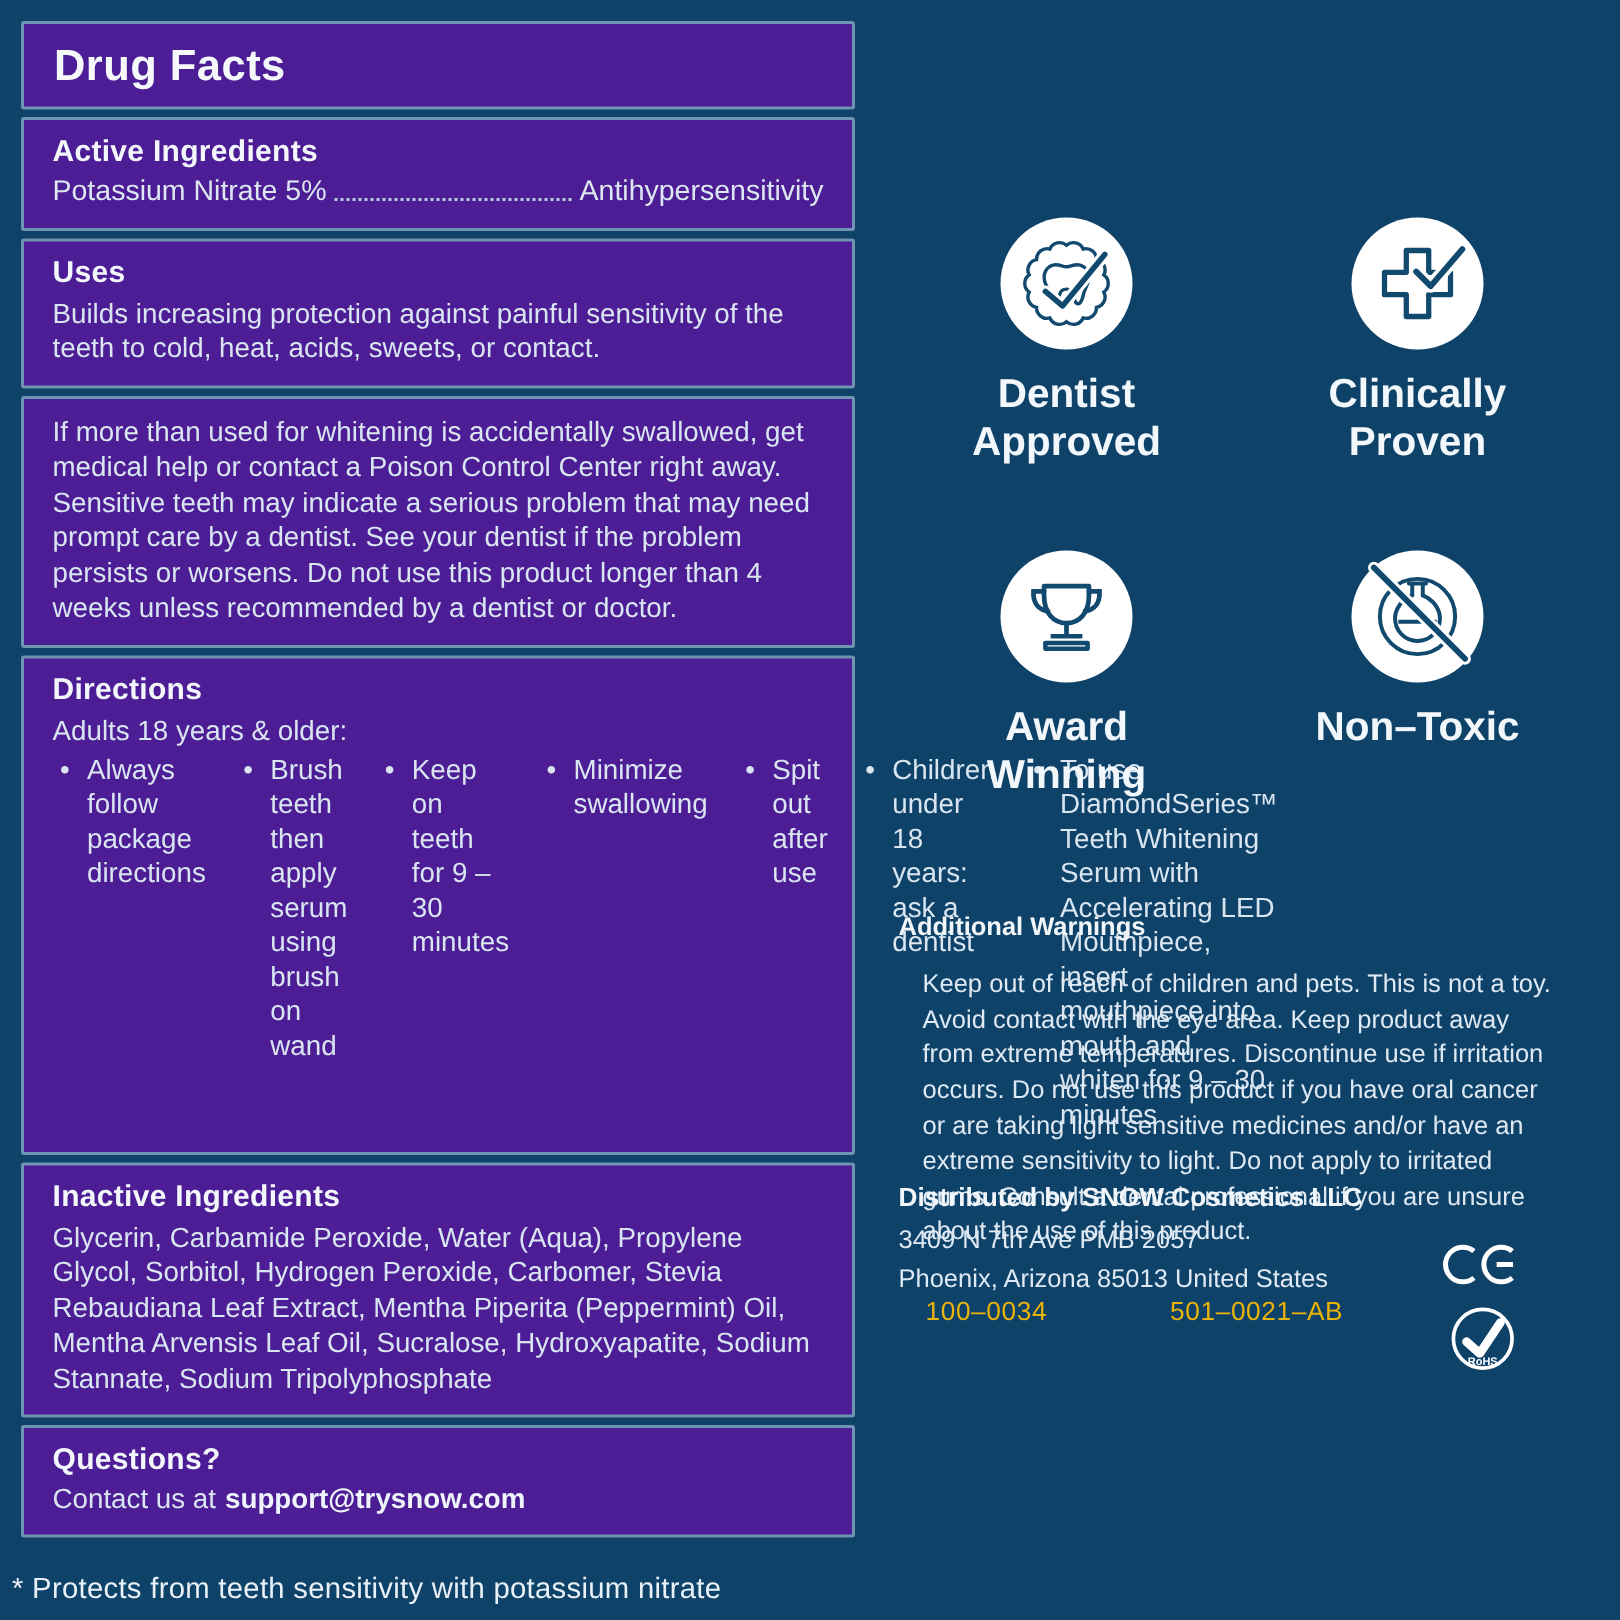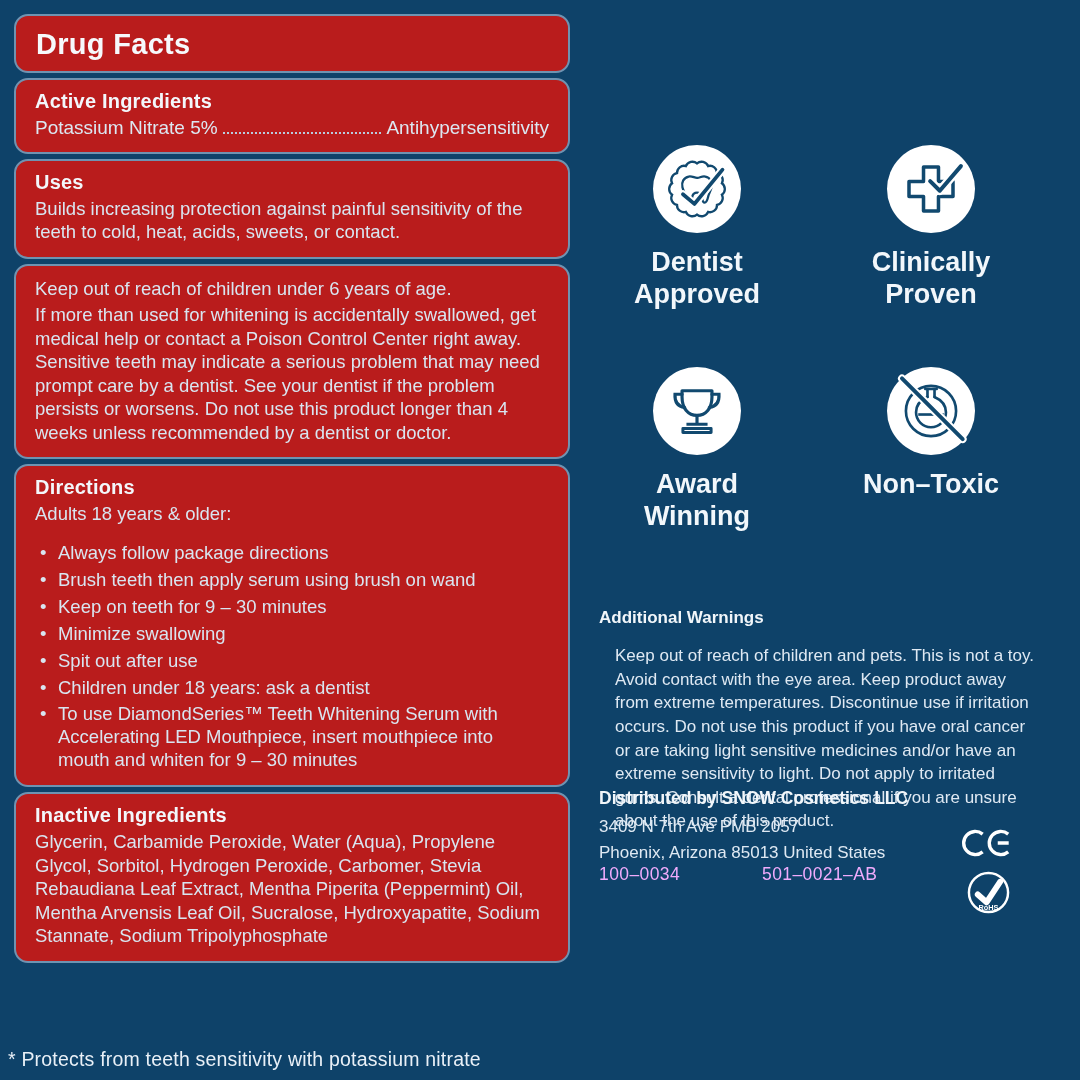--- a/index.html
+++ b/index.html
@@ -1,58 +1,58 @@
 <!DOCTYPE html>
 <html><head>
 <meta charset="utf-8">
 <style>
   html,body{margin:0;padding:0;background:#0e4269;}
   .canvas{position:relative;width:1080px;height:1080px;background:#0e4269;overflow:hidden;
           font-family:"Liberation Sans", sans-serif;-webkit-font-smoothing:antialiased;}
 
   
   .facts-col{position:absolute;left:14px;top:14px;width:556px;display:flex;flex-direction:column;gap:5px;}
-  .box{box-sizing:border-box;border:2px solid #6f93b1;border-radius:14px;background:#b91c1c;
+  .box{box-sizing:border-box;border:2px solid #6f93b1;border-radius:2px;background:#4c1d95;
        padding:10px 19px 13px;color:#dce7f1;}
   .box-title{padding:12px 20px 10px;}
   .title-text{font-size:29px;font-weight:bold;color:#f6f9fc;letter-spacing:.3px;}
   .section-h{margin:0 0 3px;font-size:20px;font-weight:bold;color:#f3f7fb;letter-spacing:.2px;}
   .body-p{margin:0;font-size:18.5px;line-height:1.27;color:#d9e5f0;}
   .ai-row{display:flex;align-items:flex-end;font-size:19px;color:#dce7f1;margin-top:4px;}
   .ai-left,.ai-right{white-space:nowrap;}
   .leader{flex:1;border-bottom:2.5px dotted #b9cbdc;margin:0 5px 5px;min-width:30px;}
   .warn-keep{margin:1px 0 3px;}
   .dir-intro{margin:0;}
-  .dir-list{list-style:none;margin:16px 0 0;padding:0;display:flex;flex-direction:column;gap:4px;}
+  .dir-list{list-style:none;margin:4px 0 0;padding:0;display:flex;flex-direction:row;gap:20px;}
   .dir-list li{position:relative;padding-left:23px;font-size:18.5px;line-height:1.24;color:#d9e5f0;}
   .dir-list li::before{content:"\2022";position:absolute;left:5px;top:0;color:#d9e5f0;}
   .q-line{margin:2px 0 0;font-size:18.5px;color:#d9e5f0;}
   .q-email{font-weight:bold;color:#eef4fa;margin-left:6px;}
   .footnote{position:absolute;left:8px;top:1048px;font-size:19.5px;color:#e9f0f7;letter-spacing:.2px;}
 
   
-  .badges{position:absolute;left:592px;top:145px;width:444px;display:grid;
+  .badges{position:absolute;left:606px;top:145px;width:444px;display:grid;
           grid-template-columns:1fr 1fr;row-gap:56px;column-gap:24px;justify-items:center;}
   .badge{display:flex;flex-direction:column;align-items:center;}
   .badge-circle{width:88px;height:88px;border-radius:50%;background:#ffffff;
                 display:flex;align-items:center;justify-content:center;}
   .badge-circle svg{width:88px;height:88px;display:block;}
   .badge-label{margin-top:13px;text-align:center;font-size:27px;font-weight:bold;
                color:#f2f7fb;line-height:1.2;}
   .badge-label span{display:block;}
 
   
   .addl{position:absolute;left:599px;top:608px;width:458px;}
   .addl h3{margin:0 0 7px;font-size:17px;font-weight:bold;color:#f1f6fa;}
   .addl p{margin:16px;font-size:17px;line-height:1.39;color:#dfe9f3;}
   .dist{position:absolute;left:599px;top:788px;width:370px;}
   .dist h3{margin:0 0 5px;font-size:17.5px;font-weight:bold;color:#f1f6fa;}
   .dist p{margin:0;font-size:17px;line-height:1.5;color:#dfe9f3;}
-  .codes{position:absolute;left:599px;top:864px;display:flex;gap:82px;
-         font-size:17.5px;color:#f0abfc;letter-spacing:.4px;text-align:right;}
+  .codes{position:absolute;left:617px;top:864px;display:flex;gap:82px;
+         font-size:17.5px;color:#eab308;letter-spacing:.4px;text-align:right;}
   .certs{position:absolute;left:960px;top:826px;display:flex;align-items:center;gap:10px;flex-direction:column;}
 </style>
 </head>
 <body>
 
 <div class="canvas">
 
   <div class="facts-col">
 
     <div class="box box-title">
@@ -67,21 +67,20 @@
         <span class="ai-right">Antihypersensitivity</span>
       </div>
     </div>
 
     <div class="box">
       <h2 class="section-h">Uses</h2>
       <p class="body-p">Builds increasing protection against painful sensitivity of the teeth to cold, heat, acids, sweets, or contact.</p>
     </div>
 
     <div class="box">
-      <p class="body-p warn-keep">Keep out of reach of children under 6 years of age.</p>
       <p class="body-p">If more than used for whitening is accidentally swallowed, get medical help or contact a Poison Control Center right away. Sensitive teeth may indicate a serious problem that may need prompt care by a dentist. See your dentist if the problem persists or worsens. Do not use this product longer than 4 weeks unless recommended by a dentist or doctor.</p>
     </div>
 
     <div class="box">
       <h2 class="section-h">Directions</h2>
       <p class="body-p dir-intro">Adults 18 years &amp; older:</p>
       <ul class="dir-list">
         <li>Always follow package directions</li>
         <li>Brush teeth then apply serum using brush on wand</li>
         <li>Keep on teeth for 9 – 30 minutes</li>
@@ -90,20 +89,24 @@
         <li>Children under 18 years: ask a dentist</li>
         <li>To use DiamondSeries™ Teeth Whitening Serum with Accelerating LED Mouthpiece, insert mouthpiece into mouth and whiten for 9 – 30 minutes</li>
       </ul>
     </div>
 
     <div class="box">
       <h2 class="section-h">Inactive Ingredients</h2>
       <p class="body-p">Glycerin, Carbamide Peroxide, Water (Aqua), Propylene Glycol, Sorbitol, Hydrogen Peroxide, Carbomer, Stevia Rebaudiana Leaf Extract, Mentha Piperita (Peppermint) Oil, Mentha Arvensis Leaf Oil, Sucralose, Hydroxyapatite, Sodium Stannate, Sodium Tripolyphosphate</p>
     </div>
 
+    <div class="box">
+      <h2 class="section-h">Questions?</h2>
+      <p class="q-line"><span>Contact us at</span><span class="q-email">support@trysnow.com</span></p>
+    </div>
 
   </div>
 
   <div class="footnote">* Protects from teeth sensitivity with potassium nitrate</div>
 
   <div class="badges">
 
     <div class="badge">
       <div class="badge-circle">
         <svg viewBox="0 0 100 100">

